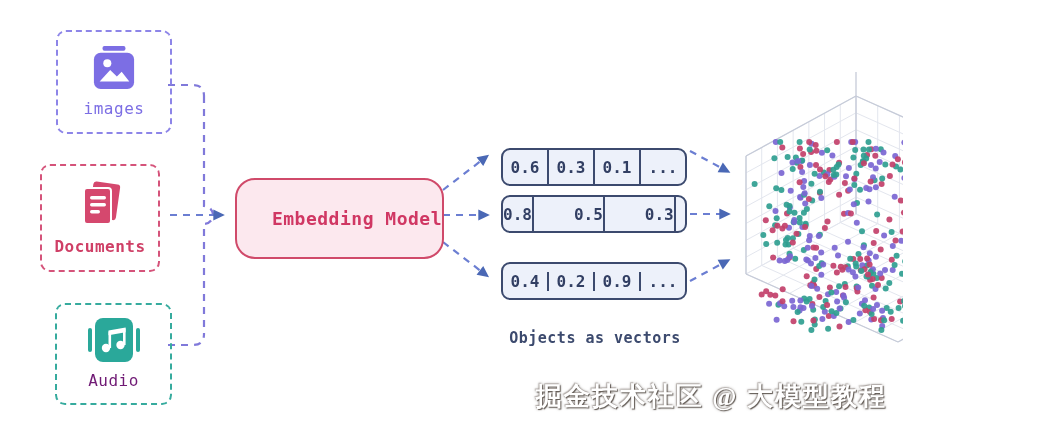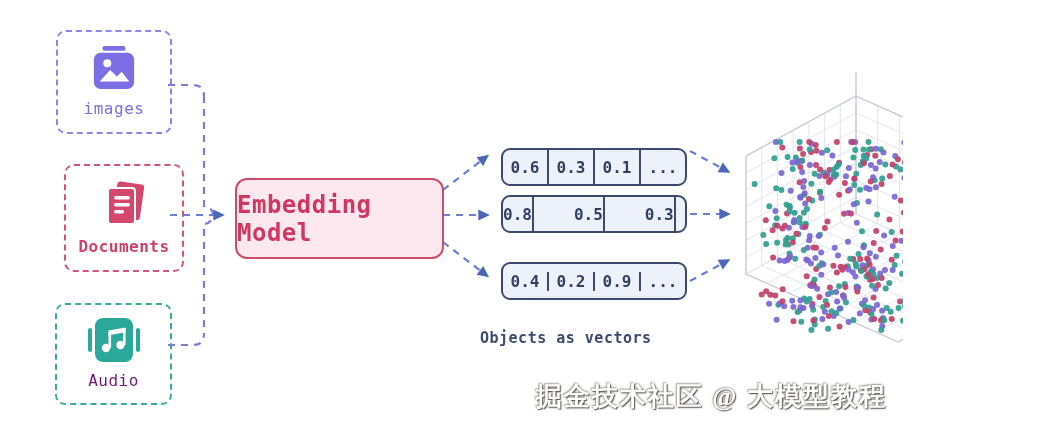--- a/index.html
+++ b/index.html
@@ -11,48 +11,48 @@
 
   
   .src-box{
     position:absolute;border:2px dashed;border-radius:10px;
     display:flex;flex-direction:column;align-items:center;justify-content:center;gap:9px;
     background:transparent;
   }
   .src-box .lbl{font-size:16px;letter-spacing:.5px;}
   .box-images{left:56px;top:30px;width:112px;height:100px;border-color:#8d85e8;}
   .box-images .lbl{color:#7c6ee4;}
-  .box-documents{left:64px;top:164px;width:116px;height:104px;border-color:#d5537a;text-align:center;}
+  .box-documents{left:40px;top:164px;width:116px;height:104px;border-color:#d5537a;text-align:center;}
   .box-documents .lbl{color:#cf3f66;font-weight:bold;}
   .box-audio{left:55px;top:303px;width:113px;height:98px;border-color:#36ab9e;}
   .box-audio .lbl{color:#701a75;}
 
   
   .model-box{
     position:absolute;left:235px;top:178px;width:205px;height:77px;
-    border:2px solid #d04a6a;background:#fce8ee;border-radius:12px;
-    display:flex;align-items:center;justify-content:flex-start;
-    color:#d03763;font-weight:bold;font-size:24px;letter-spacing:.5px;
+    border:2px solid #d04a6a;background:#fce8ee;border-radius:20px;
+    display:flex;align-items:center;justify-content:flex-end;
+    color:#d03763;font-weight:bold;font-size:18px;letter-spacing:.5px;
   }
 
   
   .vec-row{
     position:absolute;left:501px;width:186px;height:38px;
     display:flex;border:2px solid #3c4a6e;border-radius:9px;
     background:#edf1fa;overflow:hidden;box-sizing:border-box;
   }
   .vec-row .cell{
     flex:1 1 0;display:flex;align-items:center;justify-content:center;
     font-size:16px;font-weight:bold;color:#323f63;border-right:2px solid #3c4a6e;
   }
   .vec-row .cell:last-child{border-right:none;}
   .row-1{top:132px;margin-top:16px;} .row-2{top:195px;gap:40px;} .row-3{top:262px;align-items:center;}
 
   .caption{
-    position:absolute;left:480px;top:329px;width:230px;text-align:left;
+    position:absolute;left:480px;top:329px;width:230px;text-align:center;
     color:#3c4a6e;font-weight:bold;font-size:15px;letter-spacing:.5px;
   }
 
   .watermark{
     position:absolute;right:16px;bottom:8px;
     font-family:Liberation Serif, serif;
     font-size:26px;font-weight:bold;color:#ffffff;letter-spacing:2px;
     text-shadow:1px 1px 1px rgba(90,82,76,.95),-1px -1px 1px rgba(140,132,126,.55),
                 0 0 3px rgba(90,82,76,.65);
   }

